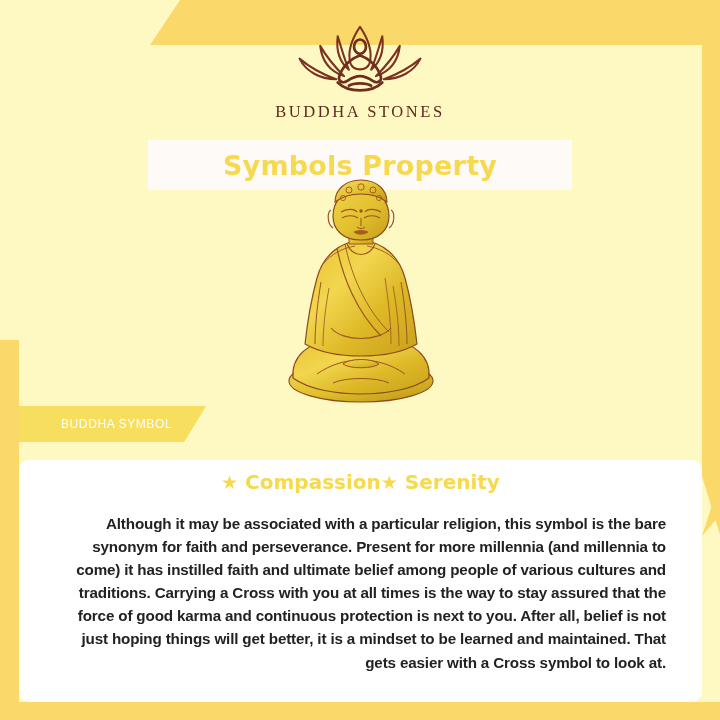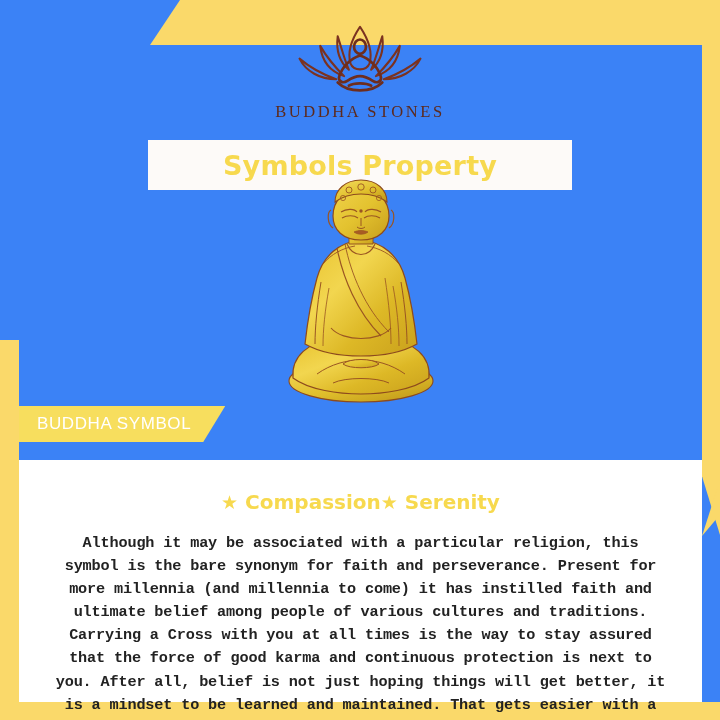--- a/index.html
+++ b/index.html
@@ -12,21 +12,21 @@
     height: 720px;
     font-family: "Liberation Sans", sans-serif;
     background: #faf0ec;
     overflow: hidden;
   }
 
   .poster {
     position: relative;
     width: 720px;
     height: 720px;
-    background: #3b82f6;
+    background: #fef9c3;
     overflow: hidden;
   }
 
   
   .deco-top-bar {
     position: absolute;
     top: 0;
     left: 150px;
     width: 570px;
     height: 45px;
@@ -138,57 +138,59 @@
     left: 19px;
     height: 36px;
     padding: 0 34px 0 18px;
     background: #f7de5e;
     display: flex;
     align-items: center;
     clip-path: polygon(0 0, 100% 0, calc(100% - 22px) 100%, 0 100%);
   }
   .ribbon-text {
     font-family: "Liberation Sans", sans-serif;
-    font-size: 17px;
+    font-size: 12px;
     color: #ffffff;
     letter-spacing: 0.6px;
     white-space: nowrap;
+    margin-left: 24px;
   }
 
   
   .card {
     position: absolute;
     left: 19px;
     top: 460px;
     width: 683px;
     height: 242px;
     background: #ffffff;
     box-sizing: border-box;
-    padding: 24px 14px 0 14px;
+    padding: 4px 14px 0 14px;
+    border-radius: 10px;
   }
   .subtitle {
     text-align: center;
     font-family: "DejaVu Sans", sans-serif;
     font-size: 20px;
     font-weight: 700;
     color: #f7d94e;
     white-space: nowrap;
     margin: 6px 0 10px 0;
   }
   .subtitle .star {
     font-size: 19px;
     line-height: 1;
   }
   .body-text {
-    font-family: Liberation Mono, monospace;
+    font-family: Liberation Sans, sans-serif;
     font-size: 15.2px;
     font-weight: 700;
     line-height: 1.52;
     color: #222222;
-    text-align: center;
+    text-align: right;
     margin: 18px;
     padding: 0 4px;
     letter-spacing: -0.15px;
   }
 </style>
 </head>
 <body>
 
 <div class="poster">
 

